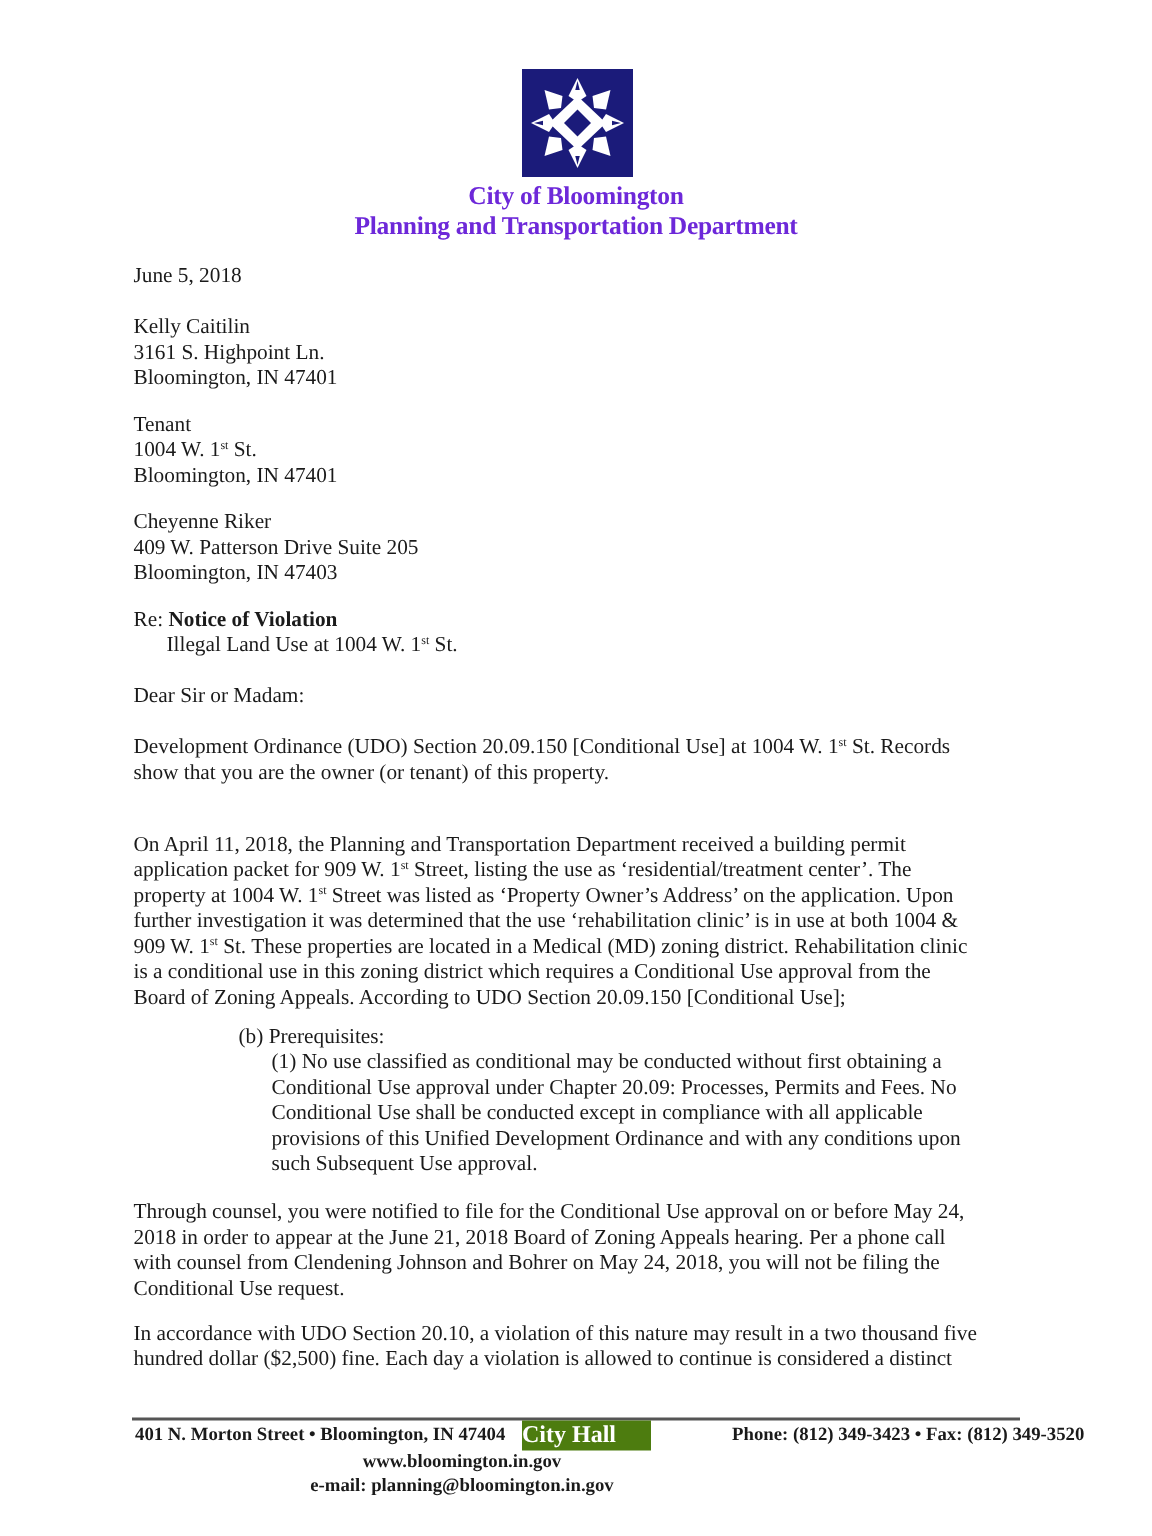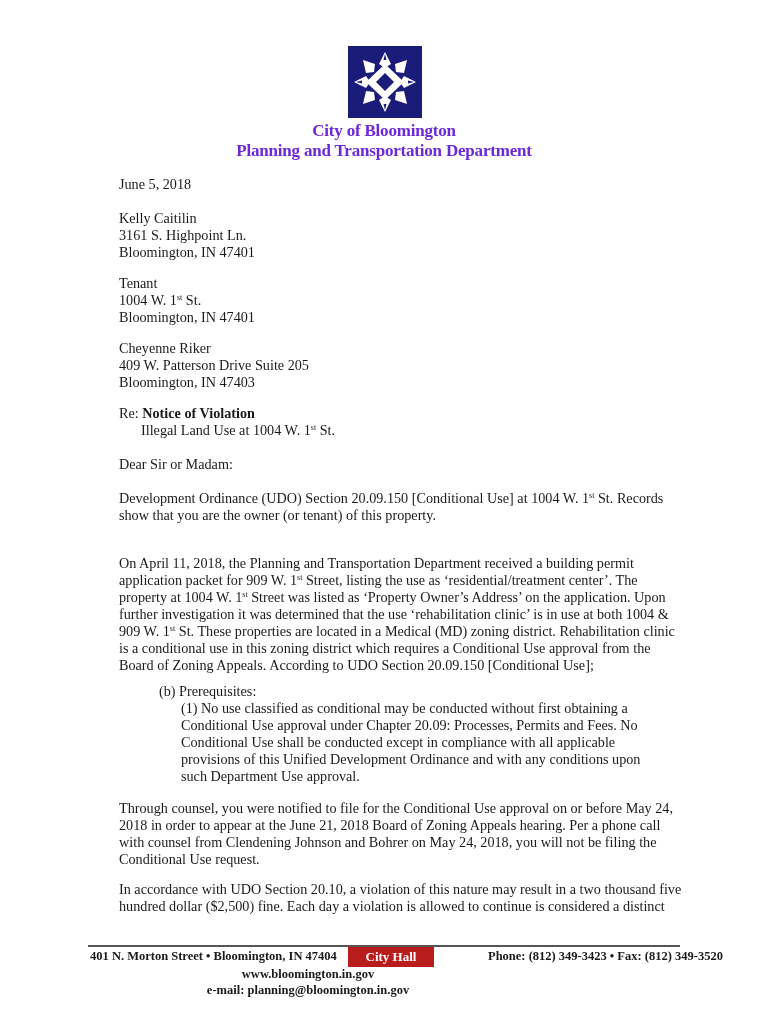--- a/index.html
+++ b/index.html
@@ -5,31 +5,31 @@
     html, body { margin: 0; padding: 0; background: #ffffff; }
     body { width: 768px; height: 1024px; position: relative; overflow: hidden;
            font-family: "Liberation Serif", serif; color: #1a1a1a; }
     .page { position: absolute; left: 0; top: 0; width: 768px; height: 1024px; }
     .logo { position: absolute; left: 348px; top: 46px; width: 74px; height: 72px; background: #1b1b7a; }
     .logo svg { width: 74px; height: 72px; display: block; }
     .org-name { position: absolute; left: 0; width: 768px; text-align: center; color: #6d28d9;
                 font-weight: bold; font-size: 17px; letter-spacing: -0.2px; }
     .org-line1 { top: 121px; }
     .org-line2 { top: 141px; }
-    .block { position: absolute; left: 89px; font-size: 14.2px; line-height: 17px; white-space: nowrap; margin-left: 30px; }
+    .block { position: absolute; left: 89px; font-size: 14.2px; line-height: 17px; white-space: nowrap; }
     .line { display: block; white-space: nowrap; }
     sup { font-size: 8px; line-height: 0; vertical-align: 5px; }
     .quote-b { position: absolute; left: 159px; font-size: 14.2px; line-height: 17px; }
     .quote-1 { position: absolute; left: 181px; font-size: 14.2px; line-height: 17px; }
     .bold { font-weight: bold; }
     .footer-rule { position: absolute; left: 88px; top: 945px; width: 592px; height: 2px; background: #555; }
     .footer-row { position: absolute; top: 948px; font-size: 12.5px; font-weight: bold; line-height: 16px; white-space: nowrap; }
     .footer-addr { left: 90px; }
-    .footer-badge { left: 348px; top: 947px; width: 86px; height: 20px; background: #b91c1c; color: #ffffff;
-                    text-align: center; font-size: 13px; line-height: 20px; }
+    .footer-badge { left: 348px; top: 947px; width: 86px; height: 20px; background: #4d7c0f; color: #ffffff;
+                    text-align: left; font-size: 16px; line-height: 20px; }
     .footer-phone { left: 452px; margin-left: 36px; }
     .footer-center { position: absolute; left: 0; width: 616px; text-align: center; font-size: 12.5px; font-weight: bold; line-height: 15px; }
     .footer-web { top: 967px; }
     .footer-mail { top: 983px; }
   </style>
 </head>
 <body>
 
 <div class="page">
 
@@ -102,21 +102,21 @@
     <span class="line">is a conditional use in this zoning district which requires a Conditional Use approval from the</span>
     <span class="line">Board of Zoning Appeals. According to UDO Section 20.09.150 [Conditional Use];</span>
   </div>
 
   <div class="quote-b" style="top:683px;">(b) Prerequisites:</div>
   <div class="quote-1" style="top:700px;">
     <span class="line">(1) No use classified as conditional may be conducted without first obtaining a</span>
     <span class="line">Conditional Use approval under Chapter 20.09: Processes, Permits and Fees. No</span>
     <span class="line">Conditional Use shall be conducted except in compliance with all applicable</span>
     <span class="line">provisions of this Unified Development Ordinance and with any conditions upon</span>
-    <span class="line">such Department Use approval.</span>
+    <span class="line">such Subsequent Use approval.</span>
   </div>
 
   <div class="block" style="top:800px;">
     <span class="line">Through counsel, you were notified to file for the Conditional Use approval on or before May 24,</span>
     <span class="line">2018 in order to appear at the June 21, 2018 Board of Zoning Appeals hearing. Per a phone call</span>
     <span class="line">with counsel from Clendening Johnson and Bohrer on May 24, 2018, you will not be filing the</span>
     <span class="line">Conditional Use request.</span>
   </div>
 
   <div class="block" style="top:881px;">

